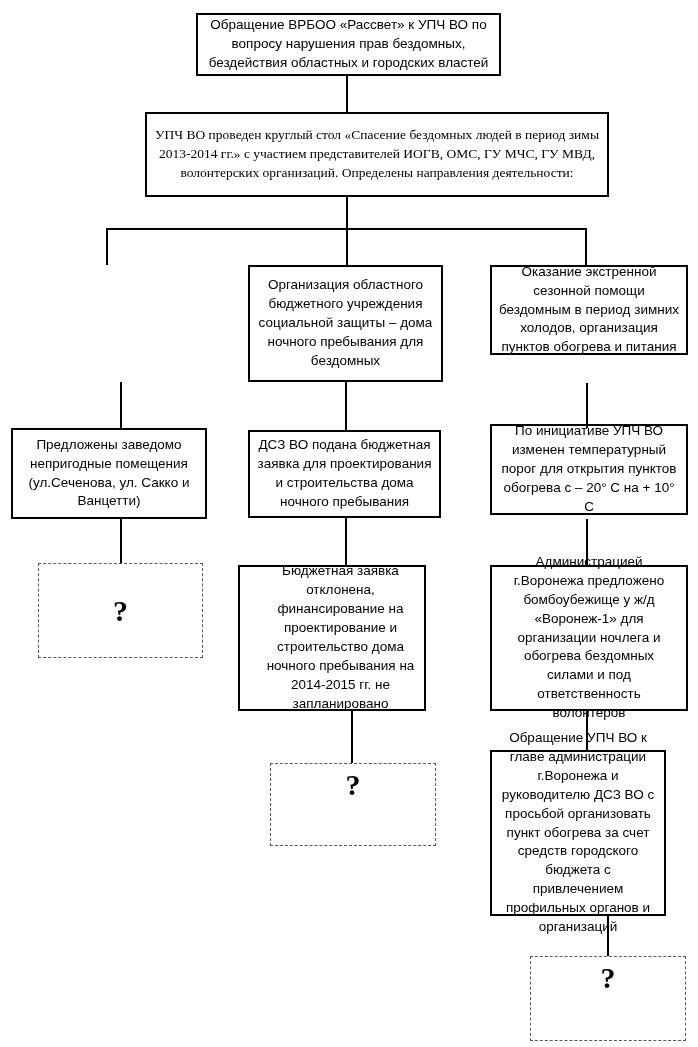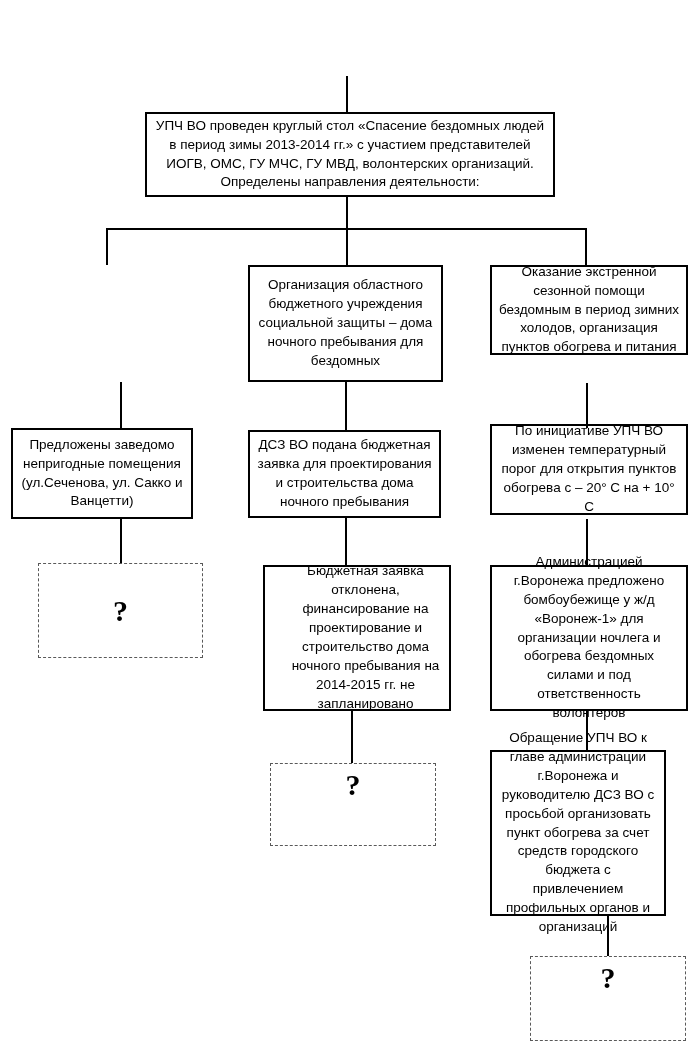--- a/index.html
+++ b/index.html
@@ -25,33 +25,34 @@
     font-weight:bold; font-size:30px; line-height:1;
   }
   .q-top{ align-items:flex-start; padding-top:6px; }
   .vline,.hline{ position:absolute; background:var(--line); }
 </style>
 </head>
 <body>
 
 <div class="canvas">
 
+  <div class="box" style="left:196px; top:13px; width:305px; height:63px;">Обращение ВРБОО «Рассвет» к УПЧ ВО по вопросу нарушения прав бездомных, бездействия областных и городских властей</div>
 
-  <div class="box" style="left:145px; top:112px; width:410px; height:85px;">УПЧ ВО проведен круглый стол «Спасение бездомных людей в период зимы 2013-2014 гг.» с участием представителей ИОГВ, ОМС, ГУ МЧС, ГУ МВД, волонтерских организаций. Определены направления деятельности:</div>
+  <div class="box" style="left:145px; top:112px; width:464px; height:85px;font-family:Liberation Serif, serif;">УПЧ ВО проведен круглый стол «Спасение бездомных людей в период зимы 2013-2014 гг.» с участием представителей ИОГВ, ОМС, ГУ МЧС, ГУ МВД, волонтерских организаций. Определены направления деятельности:</div>
 
 
-  <div class="box" style="left:11px; top:428px; width:182px; height:91px;">Предложены заведомо непригодные помещения (ул.Сеченова, ул. Сакко и Ванцетти)</div>
+  <div class="box" style="left:11px; top:428px; width:196px; height:91px;">Предложены заведомо непригодные помещения (ул.Сеченова, ул. Сакко и Ванцетти)</div>
 
   <div class="box dashed q" style="left:38px; top:563px; width:165px; height:95px;">?</div>
 
   <div class="box" style="left:248px; top:430px; width:193px; height:88px;">ДСЗ ВО подана бюджетная заявка для проектирования и строительства дома ночного пребывания</div>
 
   <div class="box" style="left:248px; top:265px; width:195px; height:117px;">Организация областного бюджетного учреждения социальной защиты – дома ночного пребывания для бездомных</div>
 
-  <div class="box" style="left:263px; top:565px; width:188px; height:146px;padding-left:24px;">Бюджетная заявка отклонена, финансирование на проектирование и строительство дома ночного пребывания на 2014-2015 гг. не запланировано</div>
+  <div class="box" style="left:238px; top:565px; width:188px; height:146px;padding-left:24px;">Бюджетная заявка отклонена, финансирование на проектирование и строительство дома ночного пребывания на 2014-2015 гг. не запланировано</div>
 
   <div class="box dashed q q-top" style="left:270px; top:763px; width:166px; height:83px;">?</div>
 
   <div class="box" style="left:490px; top:265px; width:198px; height:90px;">Оказание экстренной сезонной помощи бездомным в период зимних холодов, организация пунктов обогрева и питания</div>
 
   <div class="box" style="left:490px; top:424px; width:198px; height:91px;">По инициативе УПЧ ВО изменен температурный порог для открытия пунктов обогрева с – 20° С на + 10° С</div>
 
   <div class="box" style="left:490px; top:565px; width:198px; height:146px;">Администрацией г.Воронежа предложено бомбоубежище у ж/д «Воронеж-1» для организации ночлега и обогрева бездомных силами и под ответственность волонтеров</div>
 
   <div class="box" style="left:490px; top:750px; width:176px; height:166px;">Обращение УПЧ ВО к главе администрации г.Воронежа и руководителю ДСЗ ВО с просьбой организовать пункт обогрева за счет средств городского бюджета с привлечением профильных органов и организаций</div>

